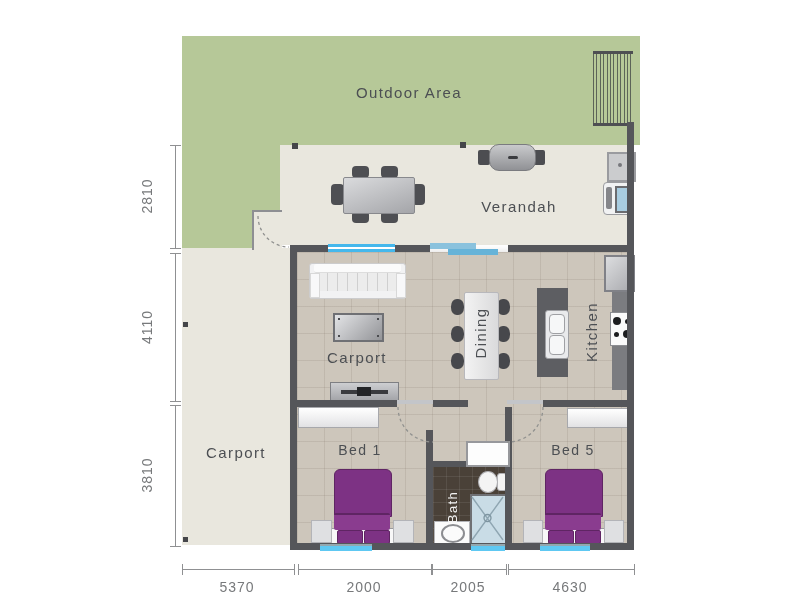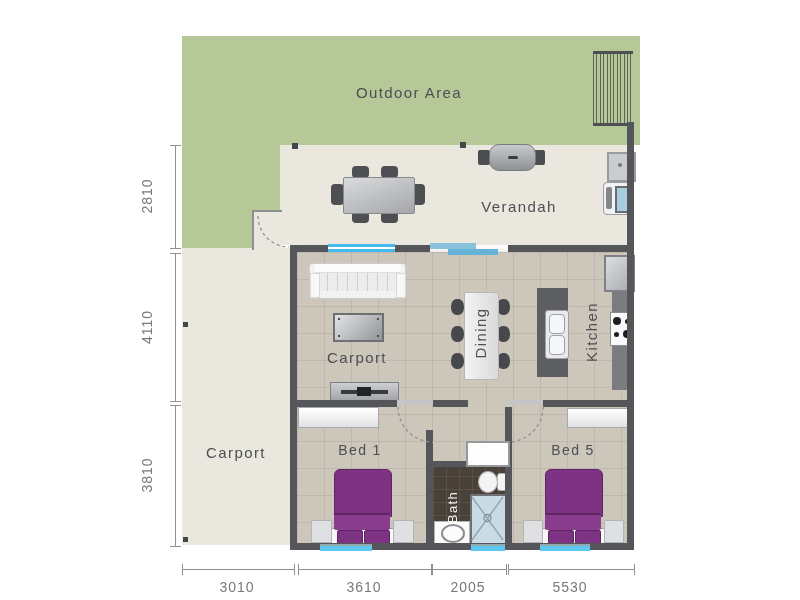--- a/index.html
+++ b/index.html
@@ -203,18 +203,18 @@
   <div class="vdim" style="left:170px;top:253px;height:147px;"></div>
   <div class="vdim" style="left:170px;top:405px;height:140px;"></div>
   <div class="dim-vlabel" style="left:147px;top:196px;">2810</div>
   <div class="dim-vlabel" style="left:147px;top:327px;">4110</div>
   <div class="dim-vlabel" style="left:147px;top:475px;">3810</div>
 
   <div class="hdim" style="left:182px;top:564px;width:111px;"></div>
   <div class="hdim" style="left:298px;top:564px;width:132px;"></div>
   <div class="hdim" style="left:432px;top:564px;width:73px;"></div>
   <div class="hdim" style="left:508px;top:564px;width:125px;"></div>
-  <div class="dim-label" style="left:237px;top:587px;">3010</div>
-  <div class="dim-label" style="left:364px;top:587px;">3610</div>
+  <div class="dim-label" style="left:237px;top:587px;">5370</div>
+  <div class="dim-label" style="left:364px;top:587px;">2000</div>
   <div class="dim-label" style="left:468px;top:587px;">2005</div>
-  <div class="dim-label" style="left:570px;top:587px;">5530</div>
+  <div class="dim-label" style="left:570px;top:587px;">4630</div>
 
 </div>
 
 </body></html>

